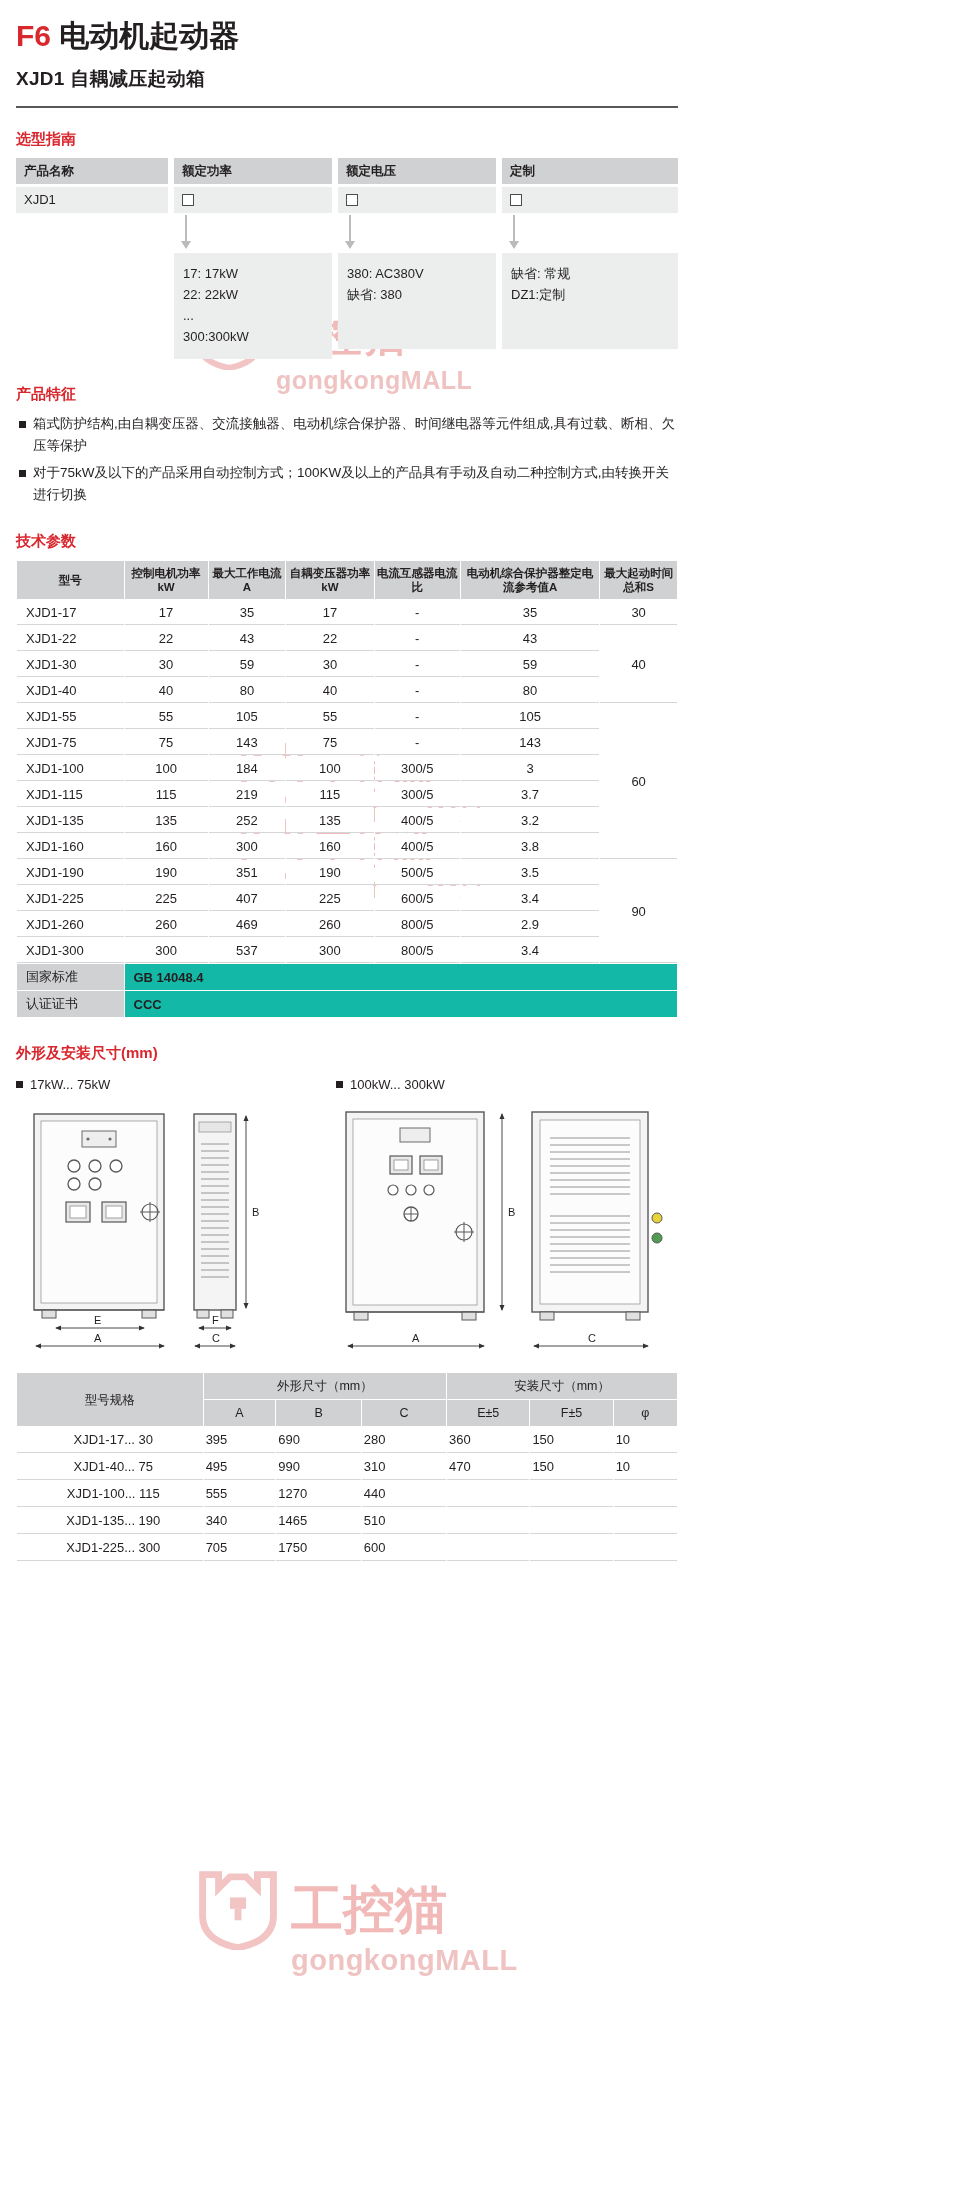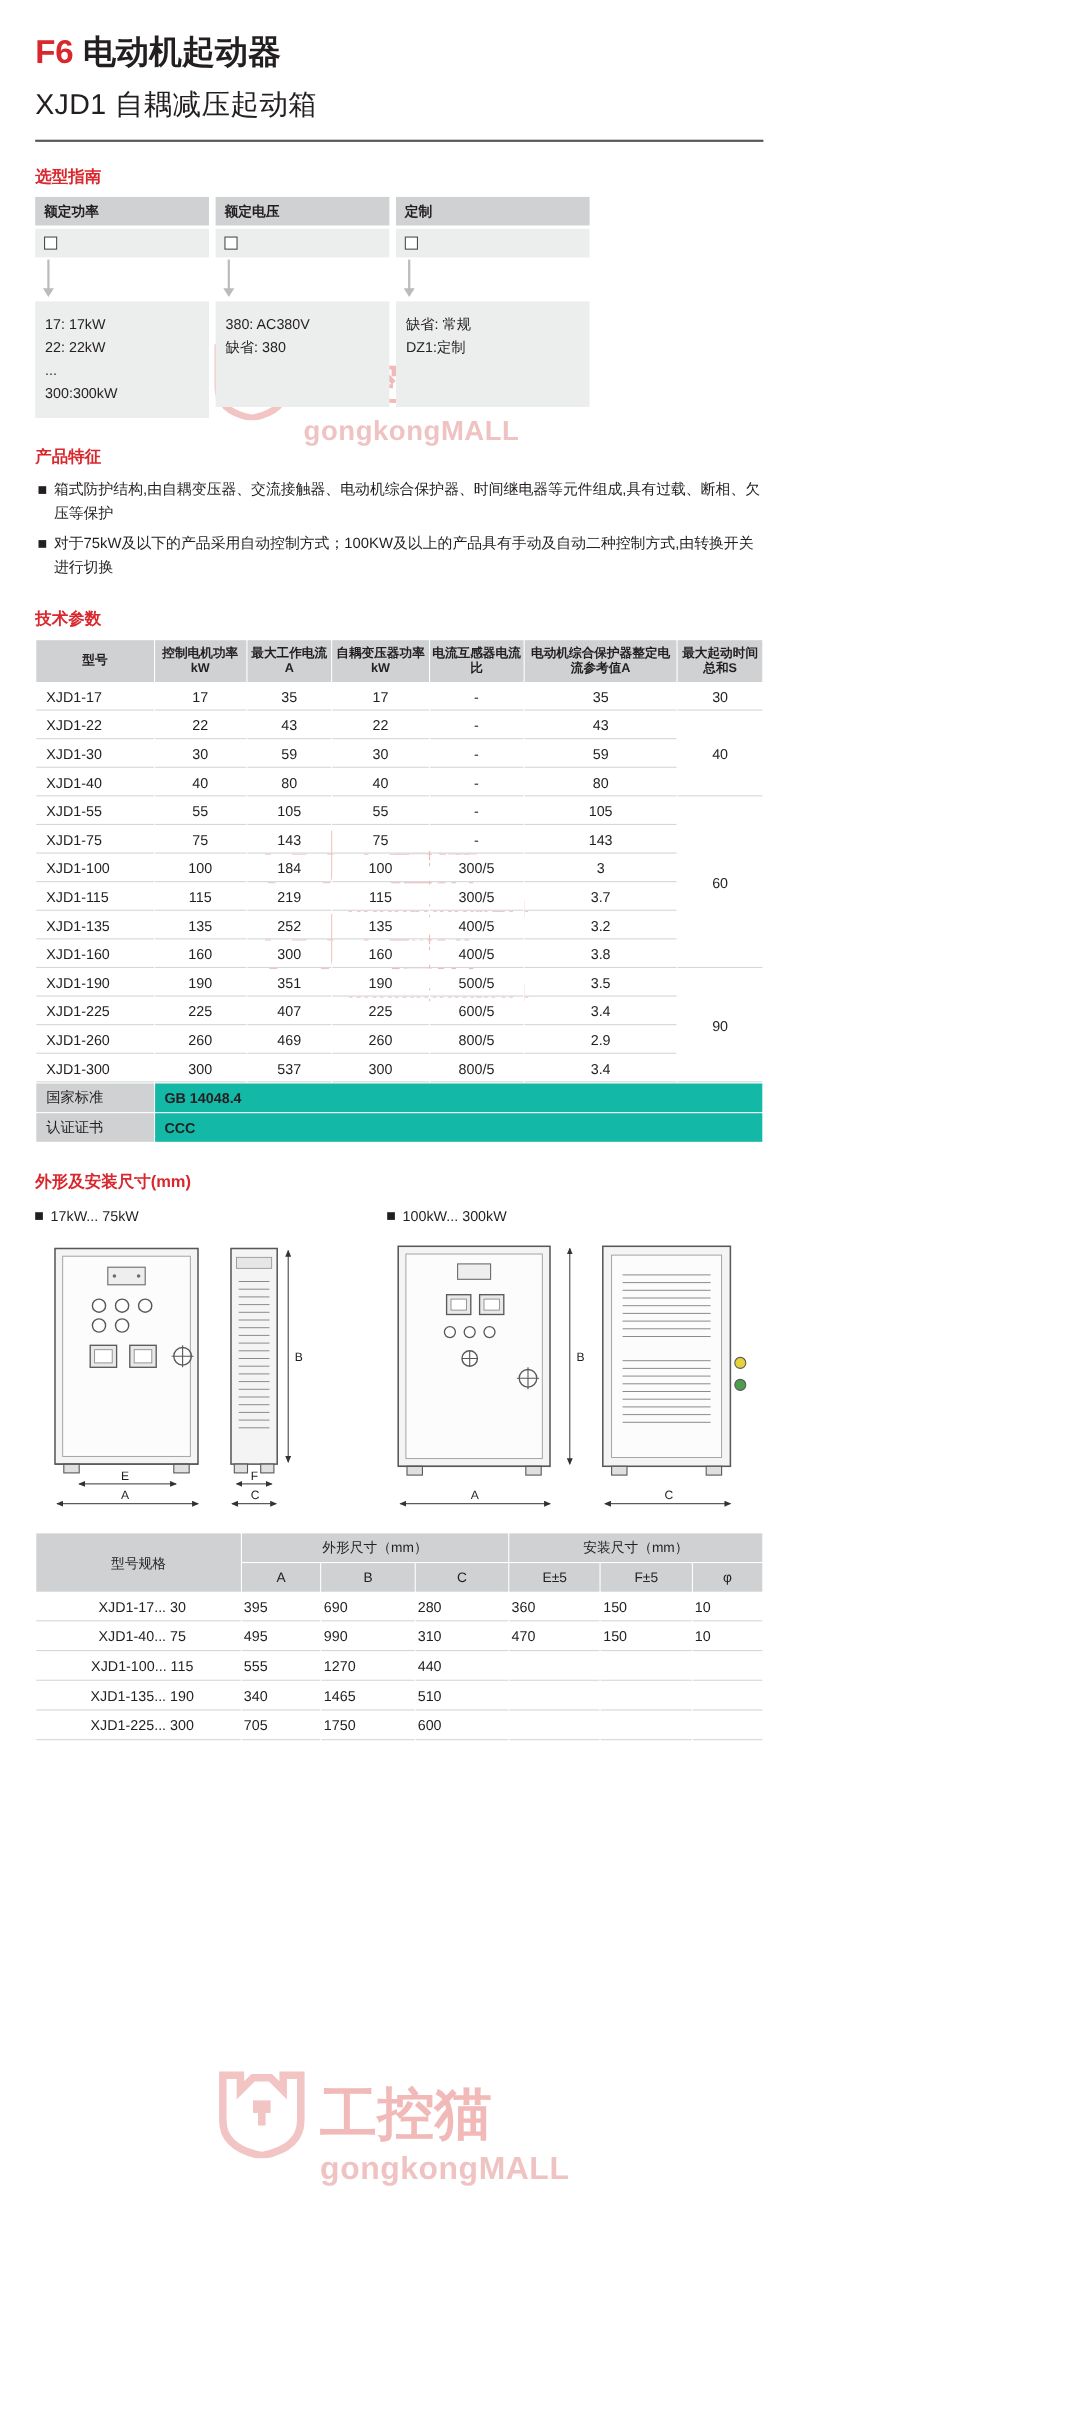--- a/index.html
+++ b/index.html
@@ -3,27 +3,27 @@
 <meta charset="utf-8">
 <style>
   * { box-sizing: border-box; margin: 0; padding: 0; }
   html, body {
     width: 970px;
     background: #ffffff;
     font-family: "Liberation Sans", "DejaVu Sans", sans-serif;
     color: #231f20;
   }
   .page { width: 970px; min-height: 2212px; position: relative; padding: 0; }
-  .inner { width: 690px; margin: 12px 0 0 0; padding-left: 32px; position: relative; }
+  .inner { width: 690px; margin: 0 0 0 0; padding-left: 16px; position: relative; }
 
   
   .hdr { padding-top: 18px; }
   .hdr-title { font-size: 30px; font-weight: bold; letter-spacing: 0px; line-height: 1.2; }
   .hdr-code { color: #d9272e; font-weight: bold; }
-  .hdr-sub { font-size: 26px; font-weight: normal; margin-top: 12px; letter-spacing: 0.3px; }
+  .hdr-sub { font-size: 19px; font-weight: bold; margin-top: 12px; letter-spacing: 0.3px; }
   .hdr-rule { border-bottom: 2px solid #58585b; margin-top: 14px; width: 662px; }
 
   
   .sec-title { color: #d9272e; font-size: 15px; font-weight: bold; margin: 22px 0 9px 0; }
 
   
   .selguide { position: relative; width: 662px; }
   .sg-row { display: flex; gap: 6px; }
   .sg-col { position: relative; }
   .sg-head {
@@ -170,20 +170,24 @@
       </div>
       <div class="hdr-sub">XJD1 自耦减压起动箱</div>
       <div class="hdr-rule"></div>
     </div>
 
     <div class="sec-title">选型指南</div>
 
     <div class="selguide">
       <div class="sg-row">
 
+        <div class="sg-col" style="width:152px;">
+          <div class="sg-head">产品名称</div>
+          <div class="sg-val">XJD1</div>
+        </div>
 
         <div class="sg-col" style="width:158px;">
           <div class="sg-head">额定功率</div>
           <div class="sg-val">
             <span class="chk"></span>
           </div>
           <div class="sg-arrow">
             <div class="shaft"></div>
               <div class="head"></div>
           </div>

